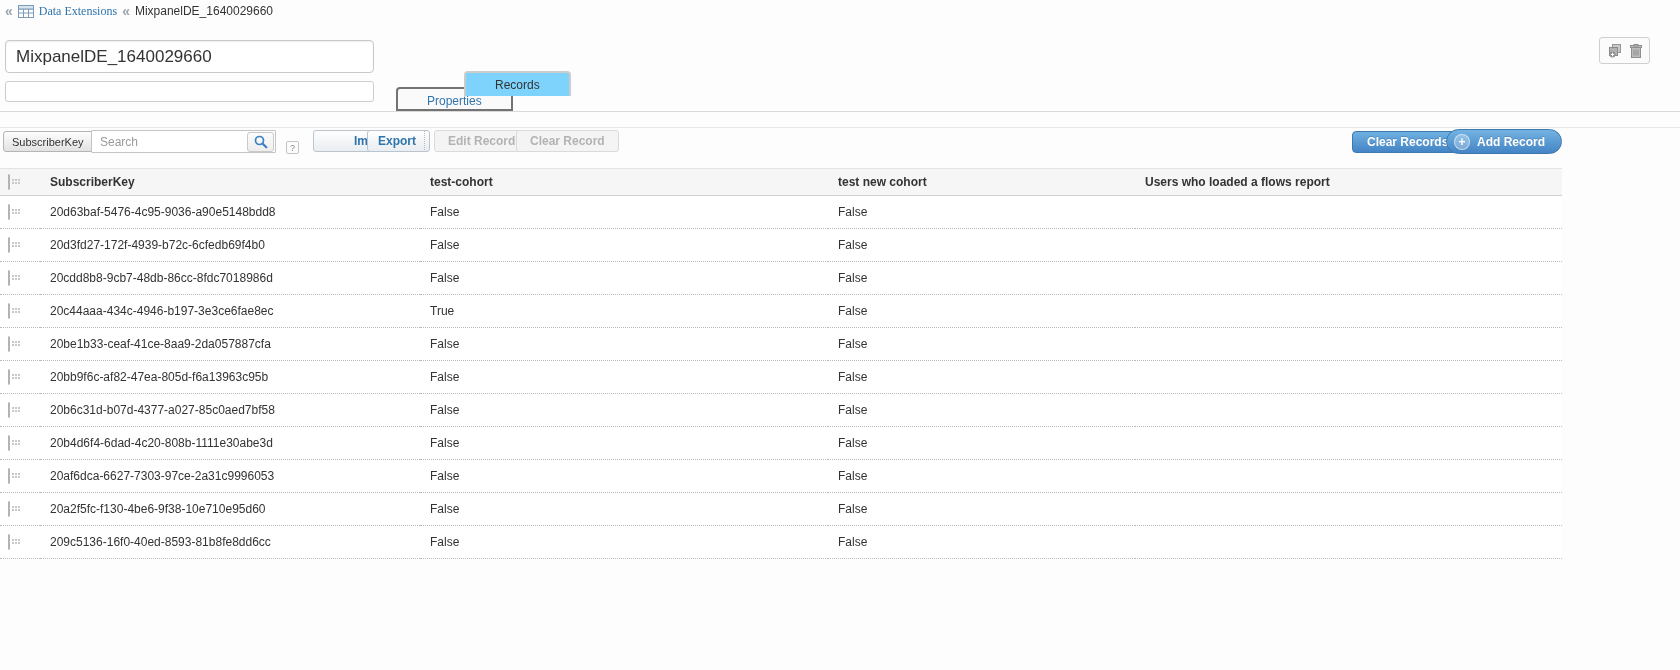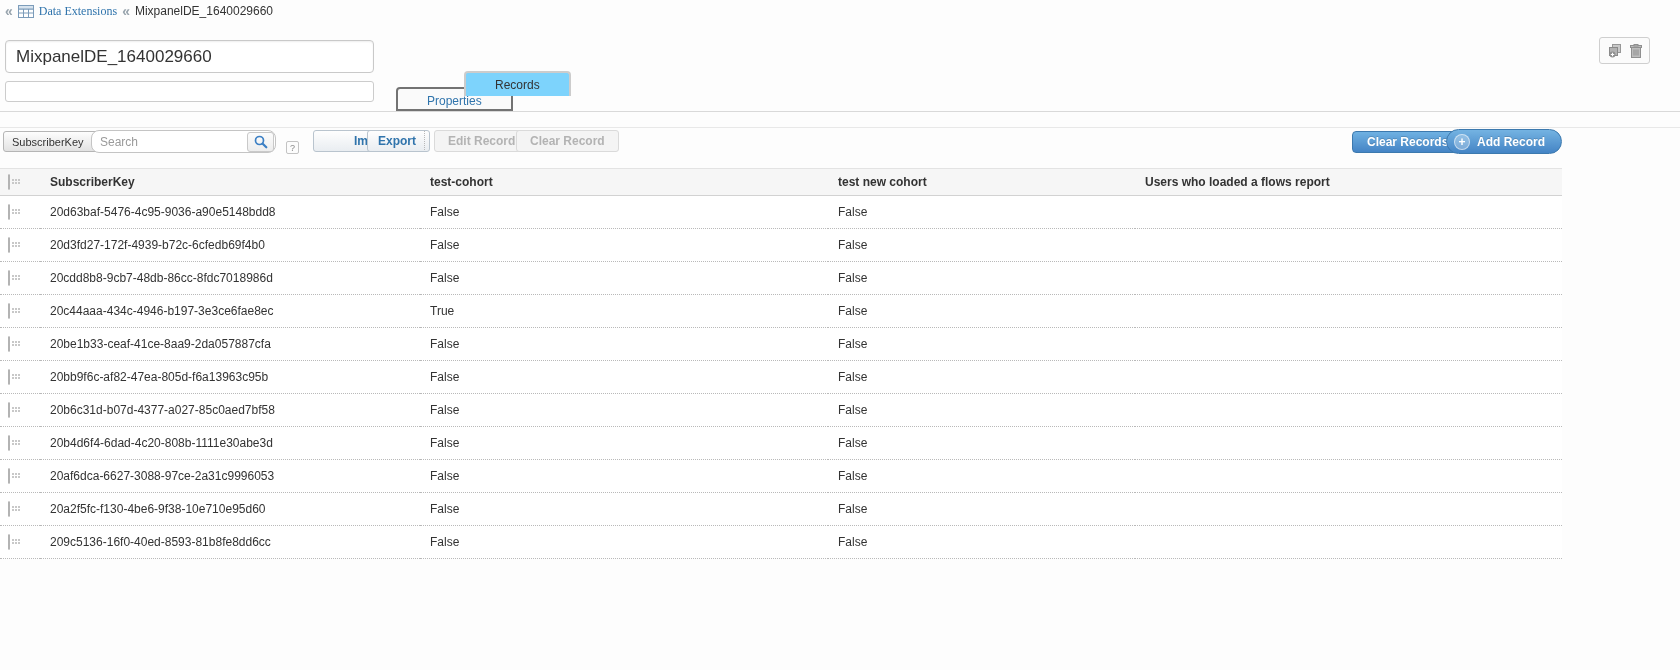--- a/index.html
+++ b/index.html
@@ -23,21 +23,21 @@
   
   .tabbar-line { position:absolute; left:0; top:111px; width:1680px; height:0; border-bottom:1px solid #d9d9d9; z-index:1; }
   .section-line { position:absolute; left:0; top:127px; width:1680px; height:0; border-bottom:1px solid #e8e8e8; }
   .tab { position:absolute; top:87px; height:24px; line-height:24px; padding:0 29px; font-size:12px; border:2px solid #737373; border-radius:4px 4px 0 0; background:#fafafa; color:#3074ac; cursor:pointer; z-index:2; }
   .tab-properties { left:396px; }
   .tab-records { left:464px; top:71px; height:25px; color:#333; background:#7dd3fc; border-color:#cccccc; border-bottom:none; }
 
   
   .dd-btn { position:absolute; left:3px; top:131px; height:21px; display:inline-flex; align-items:center; gap:7px; padding:0 8px; font-size:11px; color:#333; background:linear-gradient(#fdfdfd,#e2e2e2); border:1px solid #b5b5b5; border-radius:3px; cursor:pointer; }
   .dd-caret { font-size:8px; color:#555; }
-  .search-input { position:absolute; left:91px; top:130px; width:185px; height:23px; border:1px solid #c4c4c4; border-radius:8px; padding:0 32px 0 8px; font-family:"Liberation Sans",sans-serif; font-size:12px; color:#333; background:#fff; }
+  .search-input { position:absolute; left:91px; top:130px; width:185px; height:23px; border:1px solid #c4c4c4; border-radius:1px; padding:0 32px 0 8px; font-family:"Liberation Sans",sans-serif; font-size:12px; color:#333; background:#fff; }
   .search-input::placeholder { color:#9a9a9a; }
   .search-btn { position:absolute; left:247px; top:132px; width:27px; height:20px; border:1px solid #c9c9c9; border-radius:3px; background:linear-gradient(#fcfcfc,#ededed); display:flex; align-items:center; justify-content:center; cursor:pointer; }
   .help-box { position:absolute; left:286px; top:141px; width:13px; height:13px; border:1px solid #c3c3c3; border-radius:2px; font-size:9px; color:#888; display:flex; align-items:center; justify-content:center; background:#fcfcfc; cursor:pointer; }
 
   .btn { display:inline-flex; align-items:center; justify-content:center; font-size:12px; font-weight:bold; border-radius:3px; cursor:pointer; white-space:nowrap; }
   .btn-light { height:22px; padding:0 13px; background:linear-gradient(#fefefe,#e9edf1); border:1px solid #b9c4ce; color:#3074ac; }
   .btn-disabled { height:22px; padding:10px 13px; background:#f4f4f4; border:1px solid #dadada; color:#b3b3b3; cursor:default; }
   .btn-blue { height:22px; padding:0 14px; background:linear-gradient(#6fb1e2,#4484c5); border:1px solid #3c79ae; color:#fff; text-shadow:0 -1px 0 rgba(0,0,0,.15); border-radius:4px; }
   .btn-import { position:absolute; left:313px; top:130px;padding-left:40px; }
   .btn-export { position:absolute; left:367px; top:130px;padding-left:10px; }
@@ -214,21 +214,21 @@
     <tr>
       <td class="cb-cell"><span class="cb"></span></td>
       <td>20b4d6f4-6dad-4c20-808b-1111e30abe3d</td>
       <td>False</td>
       <td>False</td>
       <td></td>
     </tr>
 
     <tr>
       <td class="cb-cell"><span class="cb"></span></td>
-      <td>20af6dca-6627-3088-97ce-2a31c9996053</td>
+      <td>20af6dca-6627-7303-97ce-2a31c9996053</td>
       <td>False</td>
       <td>False</td>
       <td></td>
     </tr>
 
 
     <tr>
       <td class="cb-cell"><span class="cb"></span></td>
       <td>20a2f5fc-f130-4be6-9f38-10e710e95d60</td>
       <td>False</td>

